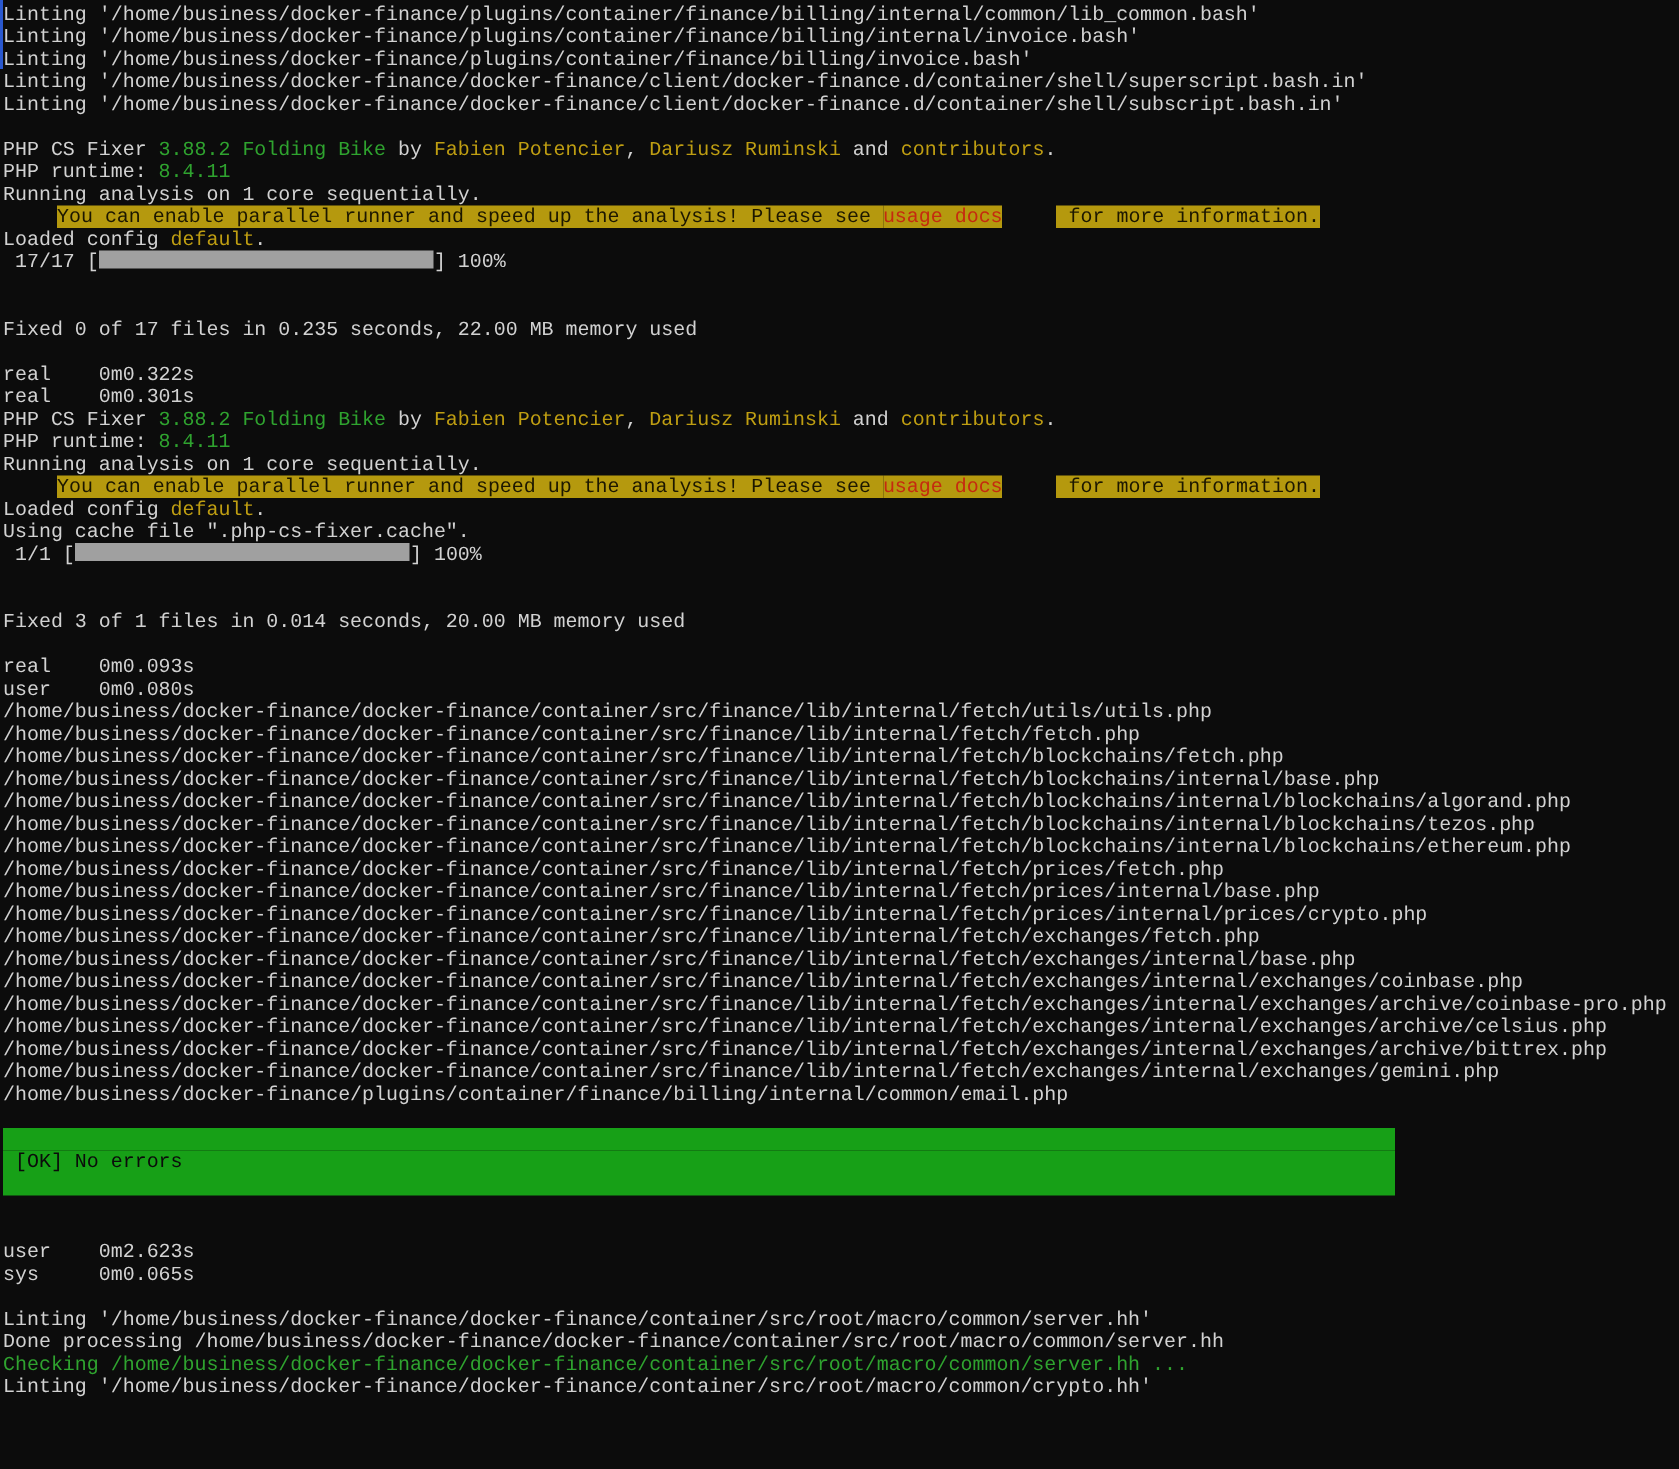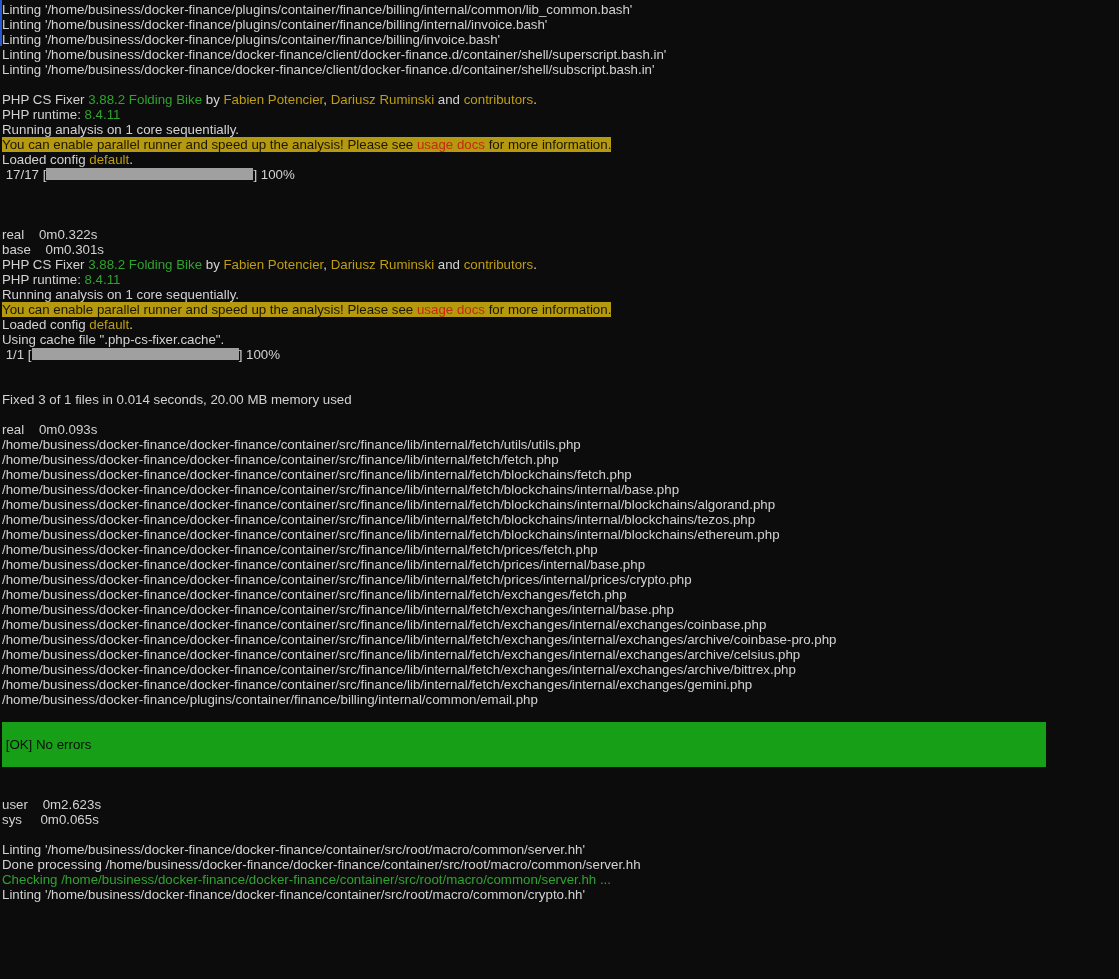--- a/index.html
+++ b/index.html
@@ -8,37 +8,37 @@
     width: 1119px;
     height: 979px;
     background: var(--background, #0c0c0c);
     overflow: hidden;
   }
   .term {
     position: relative;
     width: 1117px;
     height: 977px;
     padding: 2px 0 0 2px;
-    font-family: Liberation Sans, sans-serif;
+    font-family: Liberation Mono, monospace;
     font-size: 13.3px;
     line-height: 15px;
     color: var(--foreground, #d2d2d2);
   }
   .line {
     min-height: 15px;
     white-space: pre;
   }
   .c-green { color: var(--green, #2fa32f); }
   .c-gold  { color: var(--gold, #bf9e12); margin-top: 38px; }
-  .c-wb    { background: var(--banner-bg, #b5990e); color: var(--banner-fg, #1c1700); }
+  .c-wb    { background: var(--banner-bg, #b5990e); color: var(--banner-fg, #1c1700); margin-left: 36px; }
   .c-wr    { background: var(--banner-bg, #b5990e); color: var(--red, #c52a10); }
   .ok {
     background: var(--ok-bg, #17a017);
     color: var(--ok-fg, #0b0b0b);
-    width: 1044px;
+    width: 928px;
   }
   .bar {
     display: inline-block;
     width: 28ch;
     height: 12px;
     background: var(--bar, #a0a0a0);
     vertical-align: -1px;
   }
   .edge-marker {
     position: absolute;
@@ -62,35 +62,37 @@
       <div class="line"><span>Linting '/home/business/docker-finance/docker-finance/client/docker-finance.d/container/shell/subscript.bash.in'</span></div>
       <div class="line"></div>
       <div class="line"><span>PHP CS Fixer </span><span class="c-green">3.88.2 Folding Bike</span><span> by </span><span class="c-gold">Fabien Potencier</span><span>, </span><span class="c-gold">Dariusz Ruminski</span><span> and </span><span class="c-gold">contributors</span><span>.</span></div>
       <div class="line"><span>PHP runtime: </span><span class="c-green">8.4.11</span></div>
       <div class="line"><span>Running analysis on 1 core sequentially.</span></div>
       <div class="line"><span class="c-wb">You can enable parallel runner and speed up the analysis! Please see </span><span class="c-wr">usage docs</span><span class="c-wb"> for more information.</span></div>
       <div class="line"><span>Loaded config </span><span class="c-gold">default</span><span>.</span></div>
       <div class="line"><span> 17/17 [</span><span class="bar" style="width: 28ch;"></span><span>] 100%</span></div>
       <div class="line"></div>
       <div class="line"></div>
+      <div class="line"><span>Fixed 0 of 17 files in 0.235 seconds, 22.00 MB memory used</span></div>
       <div class="line"></div>
       <div class="line"><span>real    0m0.322s</span></div>
-      <div class="line"><span>base    0m0.301s</span></div>
+      <div class="line"><span>real    0m0.301s</span></div>
       <div class="line"><span>PHP CS Fixer </span><span class="c-green">3.88.2 Folding Bike</span><span> by </span><span class="c-gold">Fabien Potencier</span><span>, </span><span class="c-gold">Dariusz Ruminski</span><span> and </span><span class="c-gold">contributors</span><span>.</span></div>
       <div class="line"><span>PHP runtime: </span><span class="c-green">8.4.11</span></div>
       <div class="line"><span>Running analysis on 1 core sequentially.</span></div>
       <div class="line"><span class="c-wb">You can enable parallel runner and speed up the analysis! Please see </span><span class="c-wr">usage docs</span><span class="c-wb"> for more information.</span></div>
       <div class="line"><span>Loaded config </span><span class="c-gold">default</span><span>.</span></div>
       <div class="line"><span>Using cache file ".php-cs-fixer.cache".</span></div>
       <div class="line"><span> 1/1 [</span><span class="bar" style="width: 28ch;"></span><span>] 100%</span></div>
       <div class="line"></div>
       <div class="line"></div>
       <div class="line"><span>Fixed 3 of 1 files in 0.014 seconds, 20.00 MB memory used</span></div>
       <div class="line"></div>
       <div class="line"><span>real    0m0.093s</span></div>
+      <div class="line"><span>user    0m0.080s</span></div>
       <div class="line"><span>/home/business/docker-finance/docker-finance/container/src/finance/lib/internal/fetch/utils/utils.php</span></div>
       <div class="line"><span>/home/business/docker-finance/docker-finance/container/src/finance/lib/internal/fetch/fetch.php</span></div>
       <div class="line"><span>/home/business/docker-finance/docker-finance/container/src/finance/lib/internal/fetch/blockchains/fetch.php</span></div>
       <div class="line"><span>/home/business/docker-finance/docker-finance/container/src/finance/lib/internal/fetch/blockchains/internal/base.php</span></div>
       <div class="line"><span>/home/business/docker-finance/docker-finance/container/src/finance/lib/internal/fetch/blockchains/internal/blockchains/algorand.php</span></div>
       <div class="line"><span>/home/business/docker-finance/docker-finance/container/src/finance/lib/internal/fetch/blockchains/internal/blockchains/tezos.php</span></div>
       <div class="line"><span>/home/business/docker-finance/docker-finance/container/src/finance/lib/internal/fetch/blockchains/internal/blockchains/ethereum.php</span></div>
       <div class="line"><span>/home/business/docker-finance/docker-finance/container/src/finance/lib/internal/fetch/prices/fetch.php</span></div>
       <div class="line"><span>/home/business/docker-finance/docker-finance/container/src/finance/lib/internal/fetch/prices/internal/base.php</span></div>
       <div class="line"><span>/home/business/docker-finance/docker-finance/container/src/finance/lib/internal/fetch/prices/internal/prices/crypto.php</span></div>

